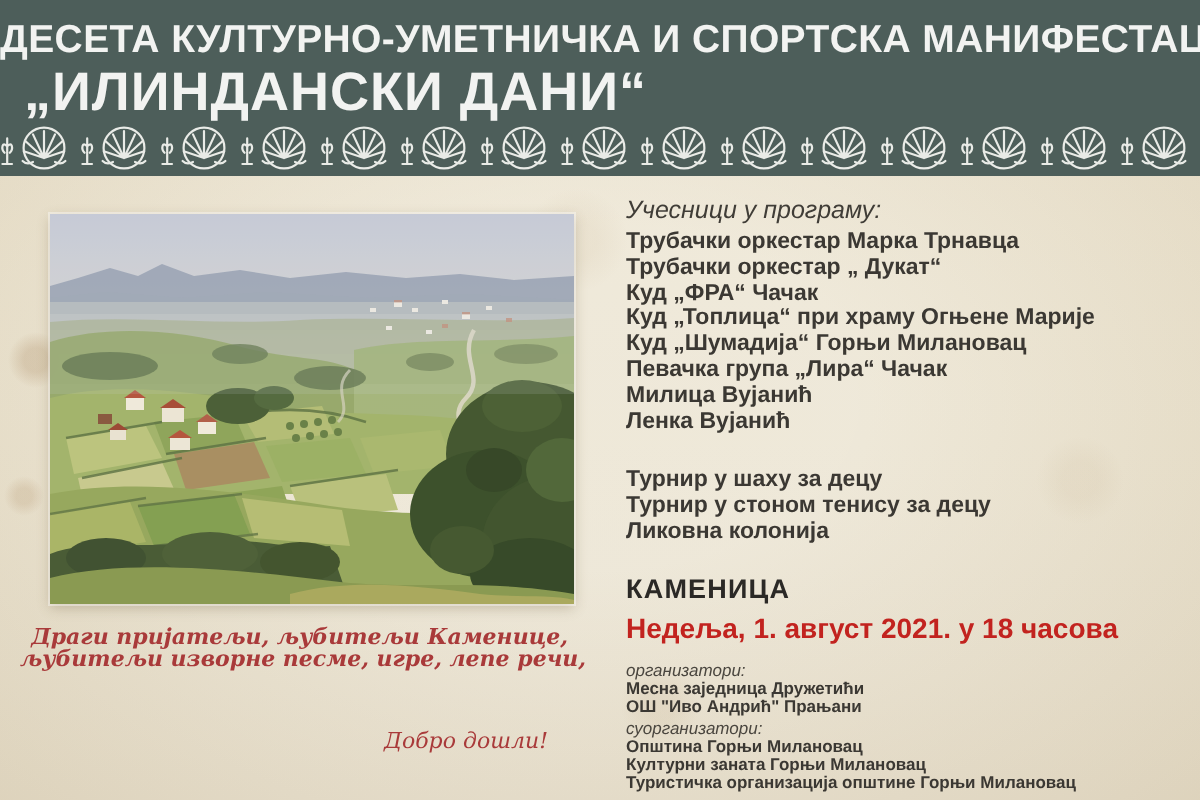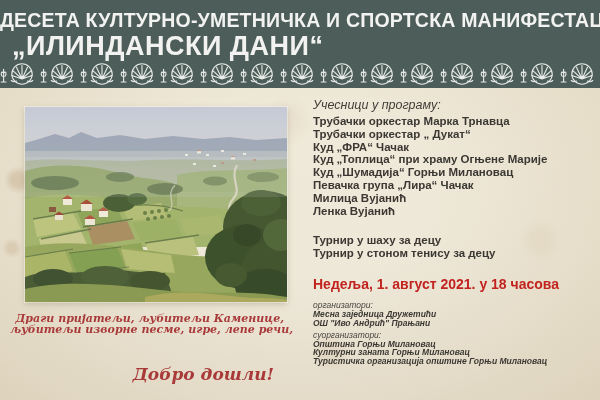--- a/index.html
+++ b/index.html
@@ -51,35 +51,35 @@
   .gap-1{height:17px;}
   .gap-2{height:12px;}
   .location{
     font-weight:bold;font-size:13.5px;letter-spacing:.6px;color:#2b2926;margin-top:2px;
   }
   .datetime{
     font-weight:bold;font-size:14px;color:#c2231f;margin-top:4px;white-space:nowrap;
   }
   .org-block{margin-top:9px;}
   .org-label{font-style:italic;font-size:8.5px;color:#4a463f;line-height:9px;margin-top:3px;}
-  .org-item{font-weight:bold;font-size:8.5px;line-height:8.8px;color:#3b3833;white-space:nowrap;font-style:italic;}
+  .org-item{font-weight:bold;font-size:8.5px;line-height:8.8px;color:#3b3833;white-space:nowrap;}
   
   .welcome{
     position:absolute;left:10px;top:313px;width:274px;
     font-family:"DejaVu Serif",serif;
     font-style:italic;font-weight:bold;
     color:#a93a3a;text-align:right;
     font-size:11px;line-height:11.4px;
   }
   .welcome .w-line{white-space:nowrap;}
   .greeting{
     position:absolute;left:10px;top:364px;width:264px;
     font-family:"DejaVu Serif",serif;
-    font-style:italic;font-weight:bold;
-    color:#a93a3a;text-align:right;font-size:17px;
+    font-style:italic;font-weight:normal;
+    color:#a93a3a;text-align:right;font-size:11px;
   }
 </style>
 </head>
 <body>
 
 <div class="poster">
 
   <div class="header">
     <div class="title-1">ДЕСЕТА КУЛТУРНО-УМЕТНИЧКА И СПОРТСКА МАНИФЕСТАЦИЈА</div>
     <div class="title-2">„ИЛИНДАНСКИ ДАНИ“</div>
@@ -243,23 +243,25 @@
     <div class="p-item">Куд „Топлица“ при храму Огњене Марије</div>
     <div class="p-item">Куд „Шумадија“ Горњи Милановац</div>
     <div class="p-item">Певачка група „Лира“ Чачак</div>
     <div class="p-item">Милица Вујанић</div>
     <div class="p-item">Ленка Вујанић</div>
 
     <div class="gap-1"></div>
 
     <div class="p-item">Турнир у шаху за децу</div>
     <div class="p-item">Турнир у стоном тенису за децу</div>
+    <div class="p-item">Ликовна колонија</div>
 
     <div class="gap-2"></div>
 
+    <div class="location">КАМЕНИЦА</div>
     <div class="datetime">Недеља, 1. август 2021. у 18 часова</div>
 
     <div class="org-block">
       <div class="org-label">организатори:</div>
       <div class="org-item">Месна заједница Дружетићи</div>
       <div class="org-item">ОШ "Иво Андрић" Прањани</div>
       <div class="org-label">суорганизатори:</div>
       <div class="org-item">Општина Горњи Милановац</div>
       <div class="org-item">Културни заната Горњи Милановац</div>
       <div class="org-item">Туристичка организација општине Горњи Милановац</div>

